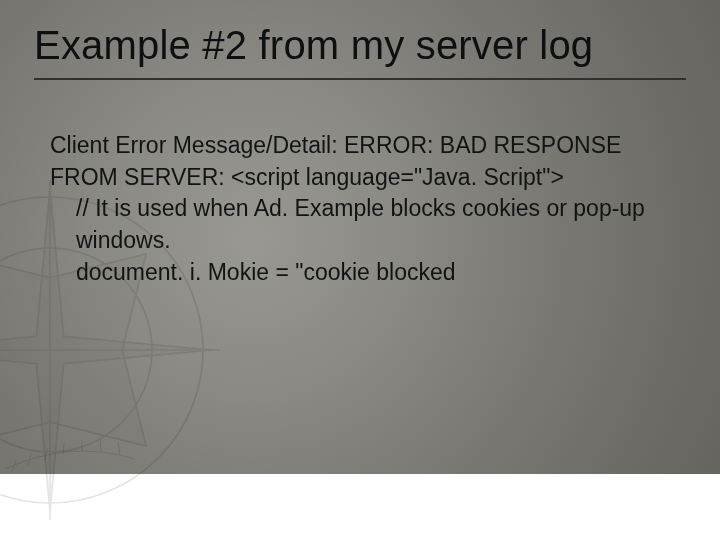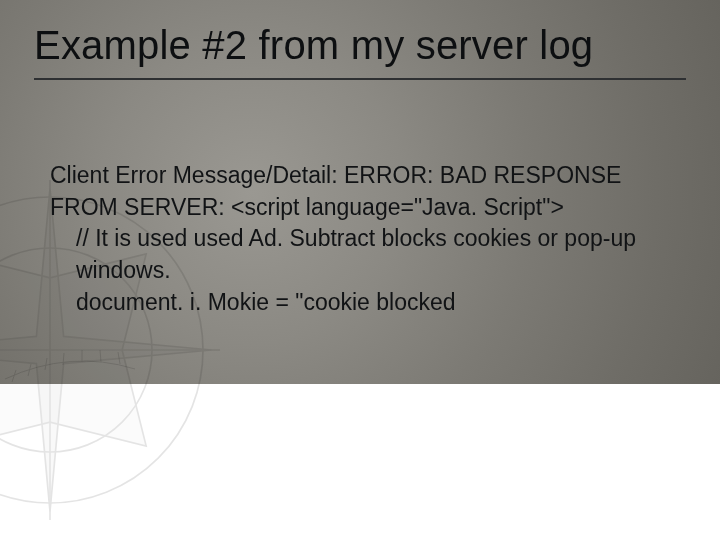--- a/index.html
+++ b/index.html
@@ -6,21 +6,21 @@
     margin: 0;
     padding: 0;
     width: 720px;
     height: 540px;
     overflow: hidden;
     font-family: Verdana, Geneva, sans-serif;
   }
   .slide {
     position: relative;
     width: 720px;
-    height: 384px;
+    height: 474px;
     background: radial-gradient(circle at 35% 50%, #9a9892 0%, #8b8983 30%, #7c7a74 55%, #6f6d67 80%, #66645e 100%);
     color: #101214;
     box-sizing: border-box;
   }
   
   .deco-compass {
     position: absolute;
     left: -120px;
     top: 180px;
     width: 340px;
@@ -51,21 +51,20 @@
     color: #0d0f11;
     letter-spacing: 0.2px;
     padding-bottom: 10px;
     border-bottom: 2px solid #2e3032;
   }
   .body-wrap {
     position: absolute;
     left: 50px;
     right: 44px;
     top: 130px;
-    margin-top: 30px;
   }
   .body-line {
     font-size: 23px;
     line-height: 1.38;
     color: #111315;
     white-space: pre-wrap;
     word-wrap: break-word;
   }
   .indent {
     padding-left: 26px;
@@ -105,17 +104,17 @@
       </g>
     </svg>
   </div>
 
   <div class="title-wrap">
     <div class="title">Example #2 from my server log</div>
   </div>
 
   <div class="body-wrap">
     <div class="body-line">Client Error Message/Detail: ERROR: BAD RESPONSE FROM SERVER: &lt;script language="Java. Script"&gt;</div>
-    <div class="body-line indent">// It is used used Ad. Subtract blocks cookies or pop-up windows.</div>
+    <div class="body-line indent">// It is used when Ad. Example blocks cookies or pop-up windows.</div>
     <div class="body-line indent">document. i. Mokie = "cookie blocked</div>
   </div>
 
 </div>
 
 </body></html>

